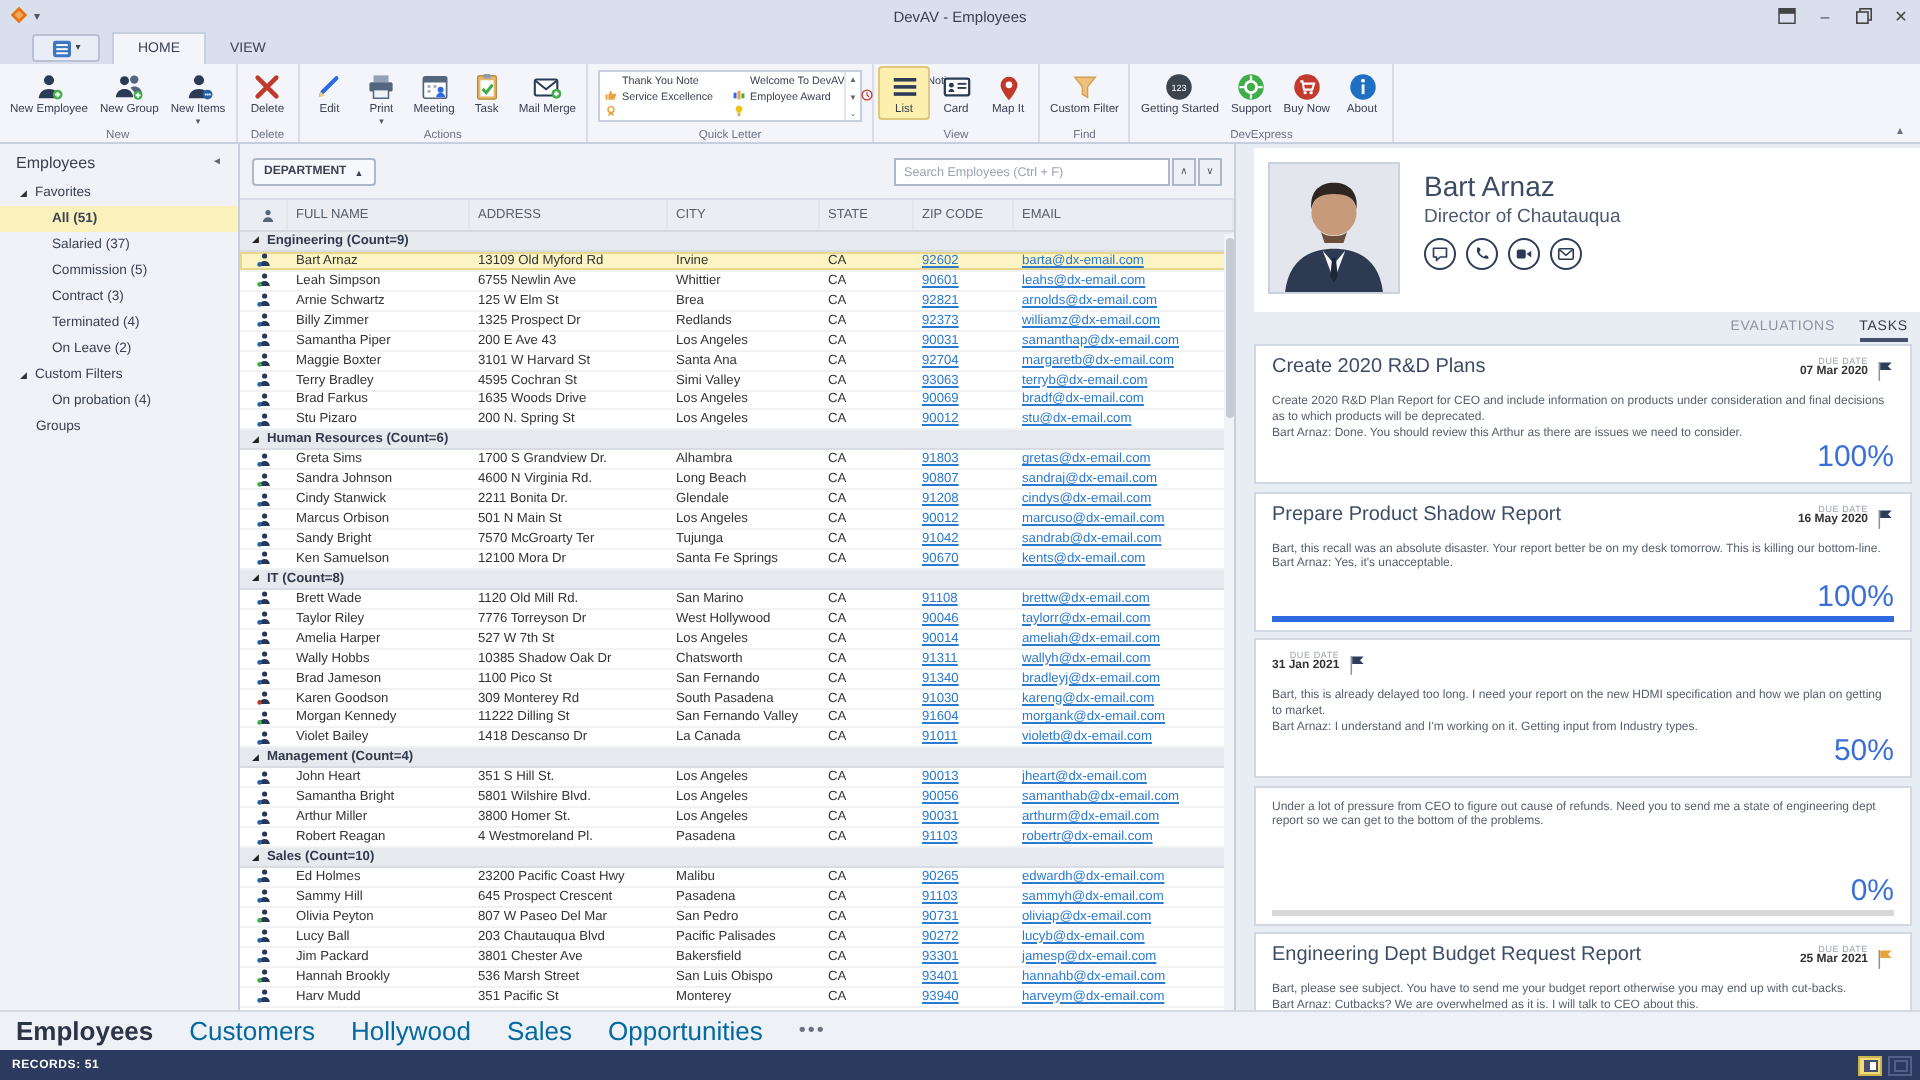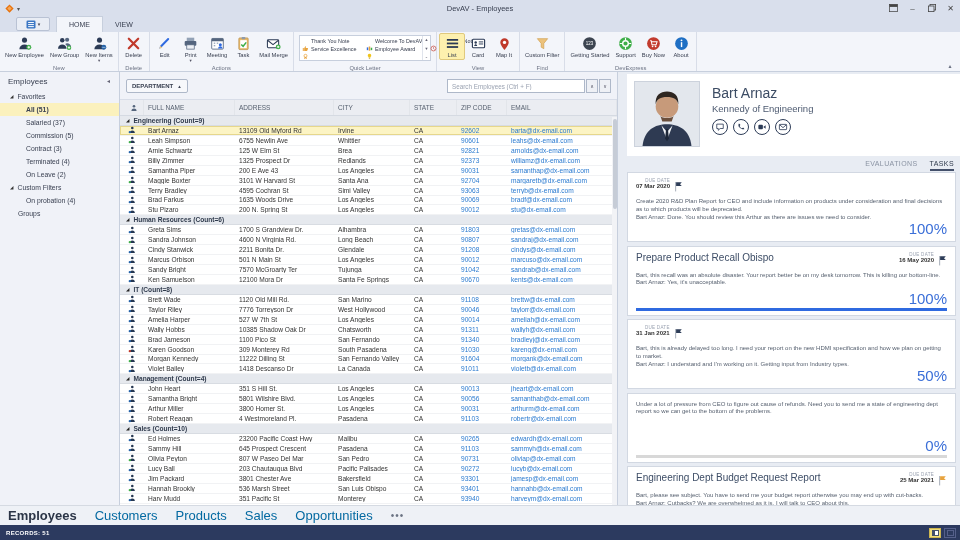--- a/index.html
+++ b/index.html
@@ -983,21 +983,21 @@
             <circle cx="34" cy="26" r="12" fill="#c79a7a"></circle>
             <path d="M22 24c-1-10 5-14 12-14s13 4 12 14c-1-6-5-8-12-8s-11 2-12 8z" fill="#2e2620"></path>
             <path d="M27 36c2 3 12 3 14 0l-2 6h-10z" fill="#6b4f3c"></path>
             <path d="M8 68c2-17 13-23 26-23s24 6 26 23z" fill="#2e3a52"></path>
             <path d="M28 46l6 7 6-7-6 16z" fill="#f4f6f8"></path>
             <path d="M33 50h2l1 10-2 3-2-3z" fill="#1d2738"></path>
           </svg>
       </div>
       <div class="d-info">
         <div class="d-name">Bart Arnaz</div>
-        <div class="d-role">Kennedy of Engineering</div>
+        <div class="d-role">Director of Chautauqua</div>
         <div class="d-icons" id="d-icons">
             <div class="cico">
               <svg viewBox="0 0 16 16">
                 <path d="M2.8 3.4h10.4v7H8.2l-3 2.8v-2.8H2.8z" fill="none" stroke="#2b3a55" stroke-width="1.3" stroke-linejoin="round"></path>
               </svg>
             </div>
             <div class="cico">
               <svg viewBox="0 0 16 16">
                 <path d="M4.3 2.6c1.5 0 2.6 1 2.6 2.2L5.8 6.4c.5 1.6 2.1 3.2 3.7 3.7l1.6-1.1c1.2 0 2.2 1.1 2.2 2.6-2.2.6-5.4-.5-7.6-2.7S3.7 4.8 4.3 2.6z" fill="#2b3a55"></path>
               </svg>
@@ -1017,39 +1017,40 @@
           </div>
       </div>
     </div>
     <div class="d-tabs" id="d-tabs">
         <div class="dtab">EVALUATIONS</div>
         <div class="dtab sel">TASKS</div>
       </div>
     <div id="d-cards">
         <div class="card">
           <div class="c-toprow">
+            <div class="c-title">Create 2020 R&amp;D Plans</div>
             <div class="c-due">
               <div class="c-duelbl">DUE DATE</div>
               <div class="c-duedate">07 Mar 2020</div>
             </div>
             <div class="c-flag"><svg viewBox="0 0 12 14">
                 <path d="M2.2 1v12.6" stroke="#8a93a3" stroke-width="1"></path>
                 <path d="M2.8 1.4h7.6L8 3.9l2.4 2.5H2.8z" fill="#2e3d58"></path>
               </svg></div>
           </div>
           <div class="c-desc">Create 2020 R&amp;D Plan Report for CEO and include information on products under consideration and final decisions as to which products will be deprecated.
 Bart Arnaz: Done. You should review this Arthur as there are issues we need to consider.</div>
           <div class="c-pct">100%</div>
           <div class="c-bar">
             <div class="c-fill" style="width: 100%;"></div>
           </div>
         </div>
         <div class="card">
           <div class="c-toprow">
-            <div class="c-title">Prepare Product Recall Obispo</div>
+            <div class="c-title">Prepare Product Shadow Report</div>
             <div class="c-due">
               <div class="c-duelbl">DUE DATE</div>
               <div class="c-duedate">16 May 2020</div>
             </div>
             <div class="c-flag"><svg viewBox="0 0 12 14">
                 <path d="M2.2 1v12.6" stroke="#8a93a3" stroke-width="1"></path>
                 <path d="M2.8 1.4h7.6L8 3.9l2.4 2.5H2.8z" fill="#2e3d58"></path>
               </svg></div>
           </div>
           <div class="c-desc">Bart, this recall was an absolute disaster. Your report better be on my desk tomorrow. This is killing our bottom-line.
@@ -1098,21 +1099,21 @@
           </div>
           <div class="c-desc">Bart, please see subject. You have to send me your budget report otherwise you may end up with cut-backs.
 Bart Arnaz: Cutbacks? We are overwhelmed as it is. I will talk to CEO about this.</div>
         </div>
       </div>
   </div>
 
   <div id="bottomnav">
       <div class="nav-item sel">Employees</div>
       <div class="nav-item">Customers</div>
-      <div class="nav-item">Products</div>
+      <div class="nav-item">Hollywood</div>
       <div class="nav-item">Sales</div>
       <div class="nav-item">Opportunities</div>
       <div class="nav-item dots">•••</div>
     </div>
 
   <div id="statusbar">
     <span class="rec">RECORDS: 51</span>
     <div class="sb-icons">
       <div class="sbi active">
           <div class="box half"></div>

